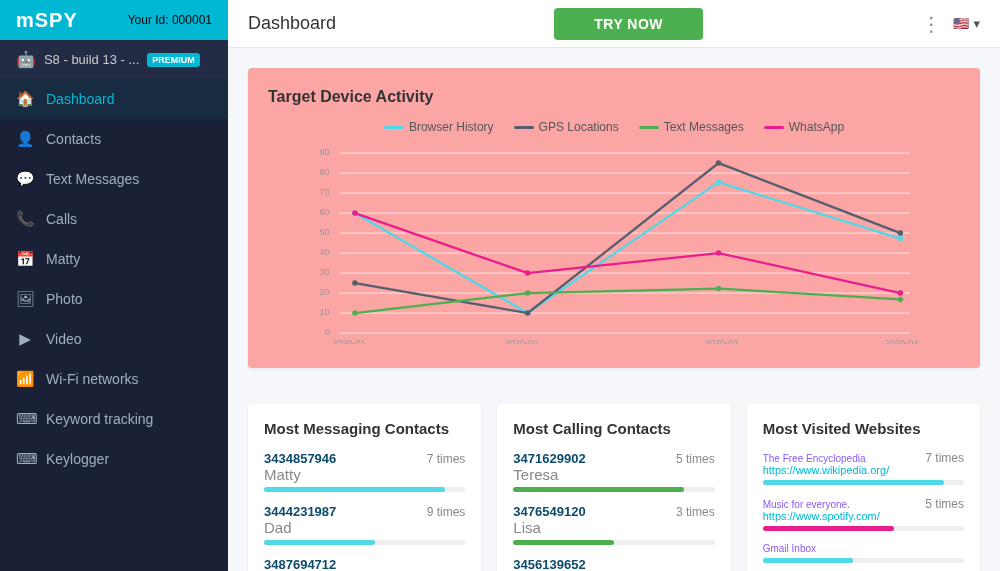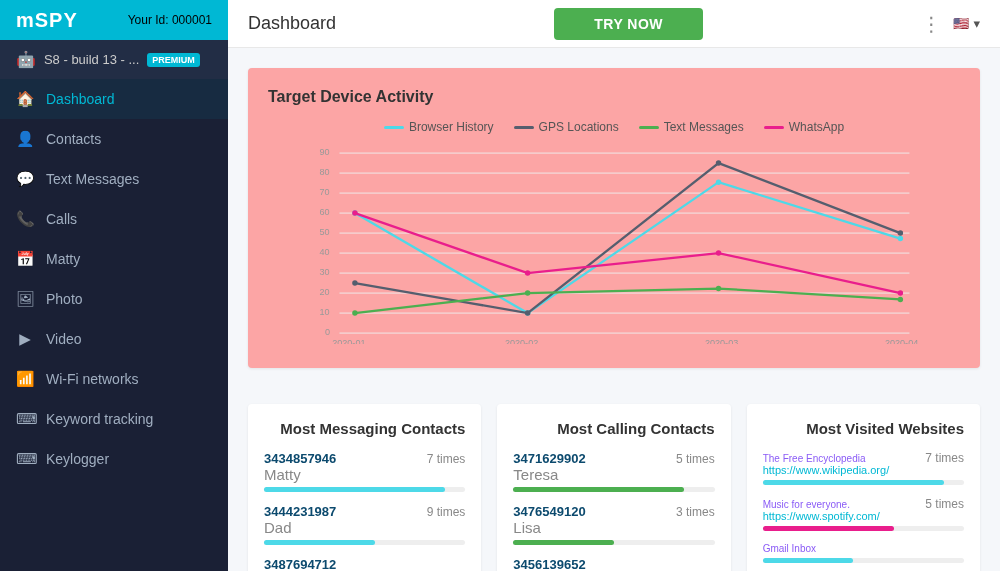--- a/index.html
+++ b/index.html
@@ -218,21 +218,20 @@
       padding: 16px;
       flex: 1;
       box-shadow: 0 1px 3px rgba(0,0,0,0.08);
     }
 
     .card-title {
       font-size: 15px;
       font-weight: 600;
       color: #333;
       margin-bottom: 14px;
-      text-align: right;
     }
 
     .contact-item {
       margin-bottom: 12px;
     }
 
     .contact-row {
       display: flex;
       justify-content: space-between;
       align-items: baseline;

